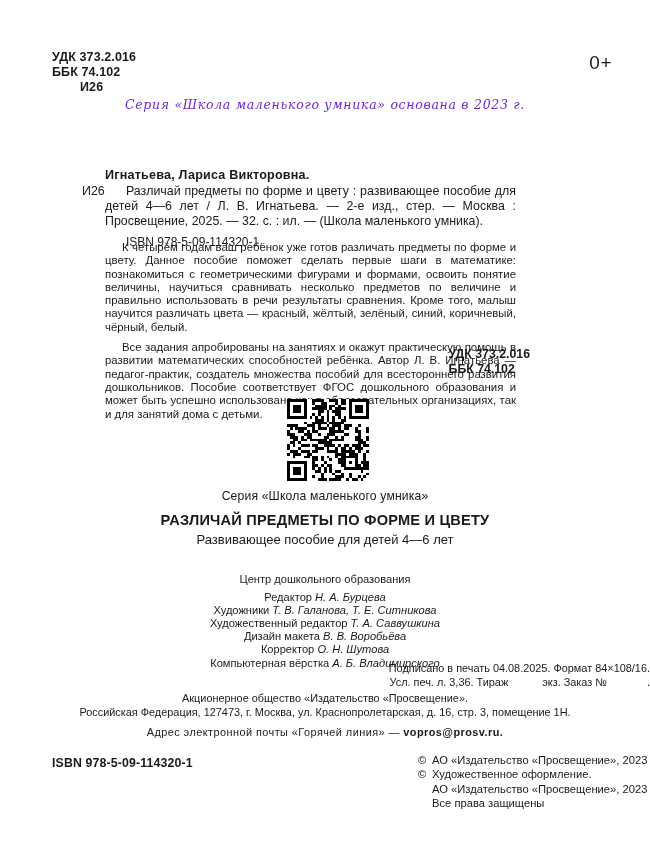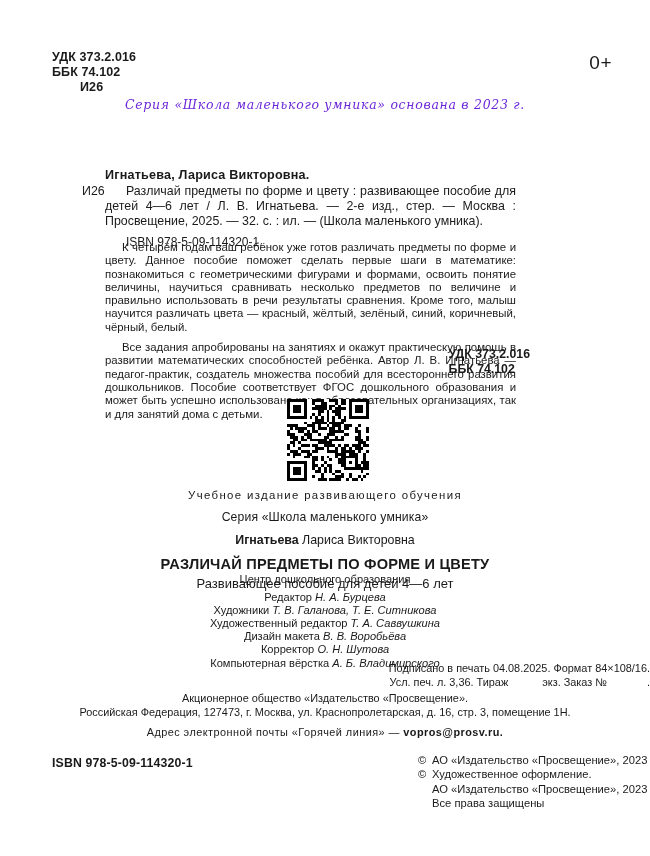--- a/index.html
+++ b/index.html
@@ -288,23 +288,21 @@
   <div class="qr-wrap">
     <svg width="82" height="82" viewBox="0 0 29 29" shape-rendering="crispEdges" aria-hidden="true">
       <rect width="29" height="29" fill="#ffffff"></rect>
       <g fill="#000000" id="qr-modules">
           <path d="M0 0h1v1h-1zM1 0h1v1h-1zM2 0h1v1h-1zM3 0h1v1h-1zM4 0h1v1h-1zM5 0h1v1h-1zM6 0h1v1h-1zM9 0h1v1h-1zM10 0h1v1h-1zM11 0h1v1h-1zM12 0h1v1h-1zM15 0h1v1h-1zM16 0h1v1h-1zM17 0h1v1h-1zM19 0h1v1h-1zM20 0h1v1h-1zM22 0h1v1h-1zM23 0h1v1h-1zM24 0h1v1h-1zM25 0h1v1h-1zM26 0h1v1h-1zM27 0h1v1h-1zM28 0h1v1h-1zM0 1h1v1h-1zM6 1h1v1h-1zM9 1h1v1h-1zM12 1h1v1h-1zM13 1h1v1h-1zM17 1h1v1h-1zM19 1h1v1h-1zM20 1h1v1h-1zM22 1h1v1h-1zM28 1h1v1h-1zM0 2h1v1h-1zM2 2h1v1h-1zM3 2h1v1h-1zM4 2h1v1h-1zM6 2h1v1h-1zM10 2h1v1h-1zM11 2h1v1h-1zM12 2h1v1h-1zM13 2h1v1h-1zM15 2h1v1h-1zM16 2h1v1h-1zM18 2h1v1h-1zM22 2h1v1h-1zM24 2h1v1h-1zM25 2h1v1h-1zM26 2h1v1h-1zM28 2h1v1h-1zM0 3h1v1h-1zM2 3h1v1h-1zM3 3h1v1h-1zM4 3h1v1h-1zM6 3h1v1h-1zM9 3h1v1h-1zM10 3h1v1h-1zM11 3h1v1h-1zM12 3h1v1h-1zM13 3h1v1h-1zM15 3h1v1h-1zM17 3h1v1h-1zM18 3h1v1h-1zM19 3h1v1h-1zM20 3h1v1h-1zM22 3h1v1h-1zM24 3h1v1h-1zM25 3h1v1h-1zM26 3h1v1h-1zM28 3h1v1h-1zM0 4h1v1h-1zM2 4h1v1h-1zM3 4h1v1h-1zM4 4h1v1h-1zM6 4h1v1h-1zM11 4h1v1h-1zM12 4h1v1h-1zM14 4h1v1h-1zM16 4h1v1h-1zM17 4h1v1h-1zM18 4h1v1h-1zM22 4h1v1h-1zM24 4h1v1h-1zM25 4h1v1h-1zM26 4h1v1h-1zM28 4h1v1h-1zM0 5h1v1h-1zM6 5h1v1h-1zM9 5h1v1h-1zM11 5h1v1h-1zM14 5h1v1h-1zM17 5h1v1h-1zM18 5h1v1h-1zM22 5h1v1h-1zM28 5h1v1h-1zM0 6h1v1h-1zM1 6h1v1h-1zM2 6h1v1h-1zM3 6h1v1h-1zM4 6h1v1h-1zM5 6h1v1h-1zM6 6h1v1h-1zM8 6h1v1h-1zM10 6h1v1h-1zM12 6h1v1h-1zM14 6h1v1h-1zM16 6h1v1h-1zM18 6h1v1h-1zM20 6h1v1h-1zM22 6h1v1h-1zM23 6h1v1h-1zM24 6h1v1h-1zM25 6h1v1h-1zM26 6h1v1h-1zM27 6h1v1h-1zM28 6h1v1h-1zM10 7h1v1h-1zM11 7h1v1h-1zM12 7h1v1h-1zM14 7h1v1h-1zM16 7h1v1h-1zM19 7h1v1h-1zM20 7h1v1h-1zM6 8h1v1h-1zM9 8h1v1h-1zM10 8h1v1h-1zM11 8h1v1h-1zM12 8h1v1h-1zM13 8h1v1h-1zM15 8h1v1h-1zM16 8h1v1h-1zM17 8h1v1h-1zM18 8h1v1h-1zM19 8h1v1h-1zM0 9h1v1h-1zM1 9h1v1h-1zM2 9h1v1h-1zM3 9h1v1h-1zM7 9h1v1h-1zM8 9h1v1h-1zM9 9h1v1h-1zM11 9h1v1h-1zM14 9h1v1h-1zM16 9h1v1h-1zM17 9h1v1h-1zM18 9h1v1h-1zM20 9h1v1h-1zM21 9h1v1h-1zM22 9h1v1h-1zM25 9h1v1h-1zM1 10h1v1h-1zM3 10h1v1h-1zM4 10h1v1h-1zM5 10h1v1h-1zM6 10h1v1h-1zM9 10h1v1h-1zM11 10h1v1h-1zM12 10h1v1h-1zM13 10h1v1h-1zM15 10h1v1h-1zM16 10h1v1h-1zM18 10h1v1h-1zM20 10h1v1h-1zM21 10h1v1h-1zM24 10h1v1h-1zM28 10h1v1h-1zM0 11h1v1h-1zM4 11h1v1h-1zM5 11h1v1h-1zM7 11h1v1h-1zM9 11h1v1h-1zM10 11h1v1h-1zM15 11h1v1h-1zM16 11h1v1h-1zM17 11h1v1h-1zM18 11h1v1h-1zM19 11h1v1h-1zM24 11h1v1h-1zM25 11h1v1h-1zM28 11h1v1h-1zM0 12h1v1h-1zM1 12h1v1h-1zM2 12h1v1h-1zM6 12h1v1h-1zM7 12h1v1h-1zM8 12h1v1h-1zM11 12h1v1h-1zM14 12h1v1h-1zM15 12h1v1h-1zM16 12h1v1h-1zM20 12h1v1h-1zM21 12h1v1h-1zM25 12h1v1h-1zM1 13h1v1h-1zM2 13h1v1h-1zM3 13h1v1h-1zM5 13h1v1h-1zM7 13h1v1h-1zM8 13h1v1h-1zM13 13h1v1h-1zM14 13h1v1h-1zM17 13h1v1h-1zM19 13h1v1h-1zM24 13h1v1h-1zM25 13h1v1h-1zM28 13h1v1h-1zM2 14h1v1h-1zM3 14h1v1h-1zM5 14h1v1h-1zM6 14h1v1h-1zM8 14h1v1h-1zM9 14h1v1h-1zM10 14h1v1h-1zM11 14h1v1h-1zM12 14h1v1h-1zM13 14h1v1h-1zM15 14h1v1h-1zM16 14h1v1h-1zM17 14h1v1h-1zM18 14h1v1h-1zM19 14h1v1h-1zM24 14h1v1h-1zM25 14h1v1h-1zM26 14h1v1h-1zM28 14h1v1h-1zM1 15h1v1h-1zM2 15h1v1h-1zM4 15h1v1h-1zM11 15h1v1h-1zM12 15h1v1h-1zM13 15h1v1h-1zM14 15h1v1h-1zM15 15h1v1h-1zM25 15h1v1h-1zM26 15h1v1h-1zM27 15h1v1h-1zM0 16h1v1h-1zM2 16h1v1h-1zM5 16h1v1h-1zM6 16h1v1h-1zM7 16h1v1h-1zM9 16h1v1h-1zM10 16h1v1h-1zM13 16h1v1h-1zM14 16h1v1h-1zM15 16h1v1h-1zM16 16h1v1h-1zM18 16h1v1h-1zM20 16h1v1h-1zM21 16h1v1h-1zM23 16h1v1h-1zM24 16h1v1h-1zM25 16h1v1h-1zM27 16h1v1h-1zM28 16h1v1h-1zM0 17h1v1h-1zM4 17h1v1h-1zM10 17h1v1h-1zM11 17h1v1h-1zM12 17h1v1h-1zM14 17h1v1h-1zM17 17h1v1h-1zM19 17h1v1h-1zM20 17h1v1h-1zM22 17h1v1h-1zM24 17h1v1h-1zM25 17h1v1h-1zM26 17h1v1h-1zM1 18h1v1h-1zM2 18h1v1h-1zM3 18h1v1h-1zM5 18h1v1h-1zM6 18h1v1h-1zM7 18h1v1h-1zM9 18h1v1h-1zM10 18h1v1h-1zM14 18h1v1h-1zM15 18h1v1h-1zM16 18h1v1h-1zM17 18h1v1h-1zM19 18h1v1h-1zM20 18h1v1h-1zM21 18h1v1h-1zM22 18h1v1h-1zM23 18h1v1h-1zM25 18h1v1h-1zM28 18h1v1h-1zM0 19h1v1h-1zM2 19h1v1h-1zM3 19h1v1h-1zM4 19h1v1h-1zM7 19h1v1h-1zM8 19h1v1h-1zM17 19h1v1h-1zM18 19h1v1h-1zM19 19h1v1h-1zM20 19h1v1h-1zM22 19h1v1h-1zM23 19h1v1h-1zM24 19h1v1h-1zM27 19h1v1h-1zM2 20h1v1h-1zM6 20h1v1h-1zM7 20h1v1h-1zM9 20h1v1h-1zM10 20h1v1h-1zM12 20h1v1h-1zM14 20h1v1h-1zM17 20h1v1h-1zM19 20h1v1h-1zM20 20h1v1h-1zM21 20h1v1h-1zM22 20h1v1h-1zM23 20h1v1h-1zM24 20h1v1h-1zM27 20h1v1h-1zM9 21h1v1h-1zM10 21h1v1h-1zM12 21h1v1h-1zM15 21h1v1h-1zM18 21h1v1h-1zM19 21h1v1h-1zM20 21h1v1h-1zM24 21h1v1h-1zM27 21h1v1h-1zM0 22h1v1h-1zM1 22h1v1h-1zM2 22h1v1h-1zM3 22h1v1h-1zM4 22h1v1h-1zM5 22h1v1h-1zM6 22h1v1h-1zM9 22h1v1h-1zM13 22h1v1h-1zM18 22h1v1h-1zM19 22h1v1h-1zM20 22h1v1h-1zM22 22h1v1h-1zM24 22h1v1h-1zM26 22h1v1h-1zM27 22h1v1h-1zM28 22h1v1h-1zM0 23h1v1h-1zM6 23h1v1h-1zM9 23h1v1h-1zM10 23h1v1h-1zM12 23h1v1h-1zM14 23h1v1h-1zM15 23h1v1h-1zM19 23h1v1h-1zM20 23h1v1h-1zM24 23h1v1h-1zM25 23h1v1h-1zM27 23h1v1h-1zM28 23h1v1h-1zM0 24h1v1h-1zM2 24h1v1h-1zM3 24h1v1h-1zM4 24h1v1h-1zM6 24h1v1h-1zM9 24h1v1h-1zM11 24h1v1h-1zM13 24h1v1h-1zM15 24h1v1h-1zM20 24h1v1h-1zM21 24h1v1h-1zM22 24h1v1h-1zM23 24h1v1h-1zM24 24h1v1h-1zM25 24h1v1h-1zM26 24h1v1h-1zM27 24h1v1h-1zM28 24h1v1h-1zM0 25h1v1h-1zM2 25h1v1h-1zM3 25h1v1h-1zM4 25h1v1h-1zM6 25h1v1h-1zM10 25h1v1h-1zM11 25h1v1h-1zM13 25h1v1h-1zM15 25h1v1h-1zM17 25h1v1h-1zM18 25h1v1h-1zM26 25h1v1h-1zM0 26h1v1h-1zM2 26h1v1h-1zM3 26h1v1h-1zM4 26h1v1h-1zM6 26h1v1h-1zM12 26h1v1h-1zM16 26h1v1h-1zM19 26h1v1h-1zM22 26h1v1h-1zM28 26h1v1h-1zM0 27h1v1h-1zM6 27h1v1h-1zM9 27h1v1h-1zM12 27h1v1h-1zM17 27h1v1h-1zM18 27h1v1h-1zM19 27h1v1h-1zM22 27h1v1h-1zM25 27h1v1h-1zM27 27h1v1h-1zM0 28h1v1h-1zM1 28h1v1h-1zM2 28h1v1h-1zM3 28h1v1h-1zM4 28h1v1h-1zM5 28h1v1h-1zM6 28h1v1h-1zM11 28h1v1h-1zM12 28h1v1h-1zM13 28h1v1h-1zM15 28h1v1h-1zM16 28h1v1h-1zM17 28h1v1h-1zM18 28h1v1h-1zM21 28h1v1h-1zM23 28h1v1h-1zM24 28h1v1h-1zM26 28h1v1h-1z" fill="#000000"></path>
         </g>
     </svg>
   </div>
 
   <div class="imprint">
-    <div class="imprint-kind">Учебное издание развивающего обучения</div>
     <div class="imprint-series">Серия «Школа маленького умника»</div>
-    <div class="imprint-author"><b>Игнатьева</b> <span>Лариса Викторовна</span></div>
     <div class="imprint-title">РАЗЛИЧАЙ ПРЕДМЕТЫ ПО ФОРМЕ И ЦВЕТУ</div>
     <div class="imprint-subtitle">Развивающее пособие для детей 4—6 лет</div>
   </div>
 
   <div class="credits">
     <div class="center-name">Центр дошкольного образования</div>
     <div id="credits-rows">
         <div><span>Редактор </span><i>Н. А. Бурцева</i></div>
         <div><span>Художники </span><i>Т. В. Галанова, Т. Е. Ситникова</i></div>
         <div><span>Художественный редактор </span><i>Т. А. Саввушкина</i></div>

